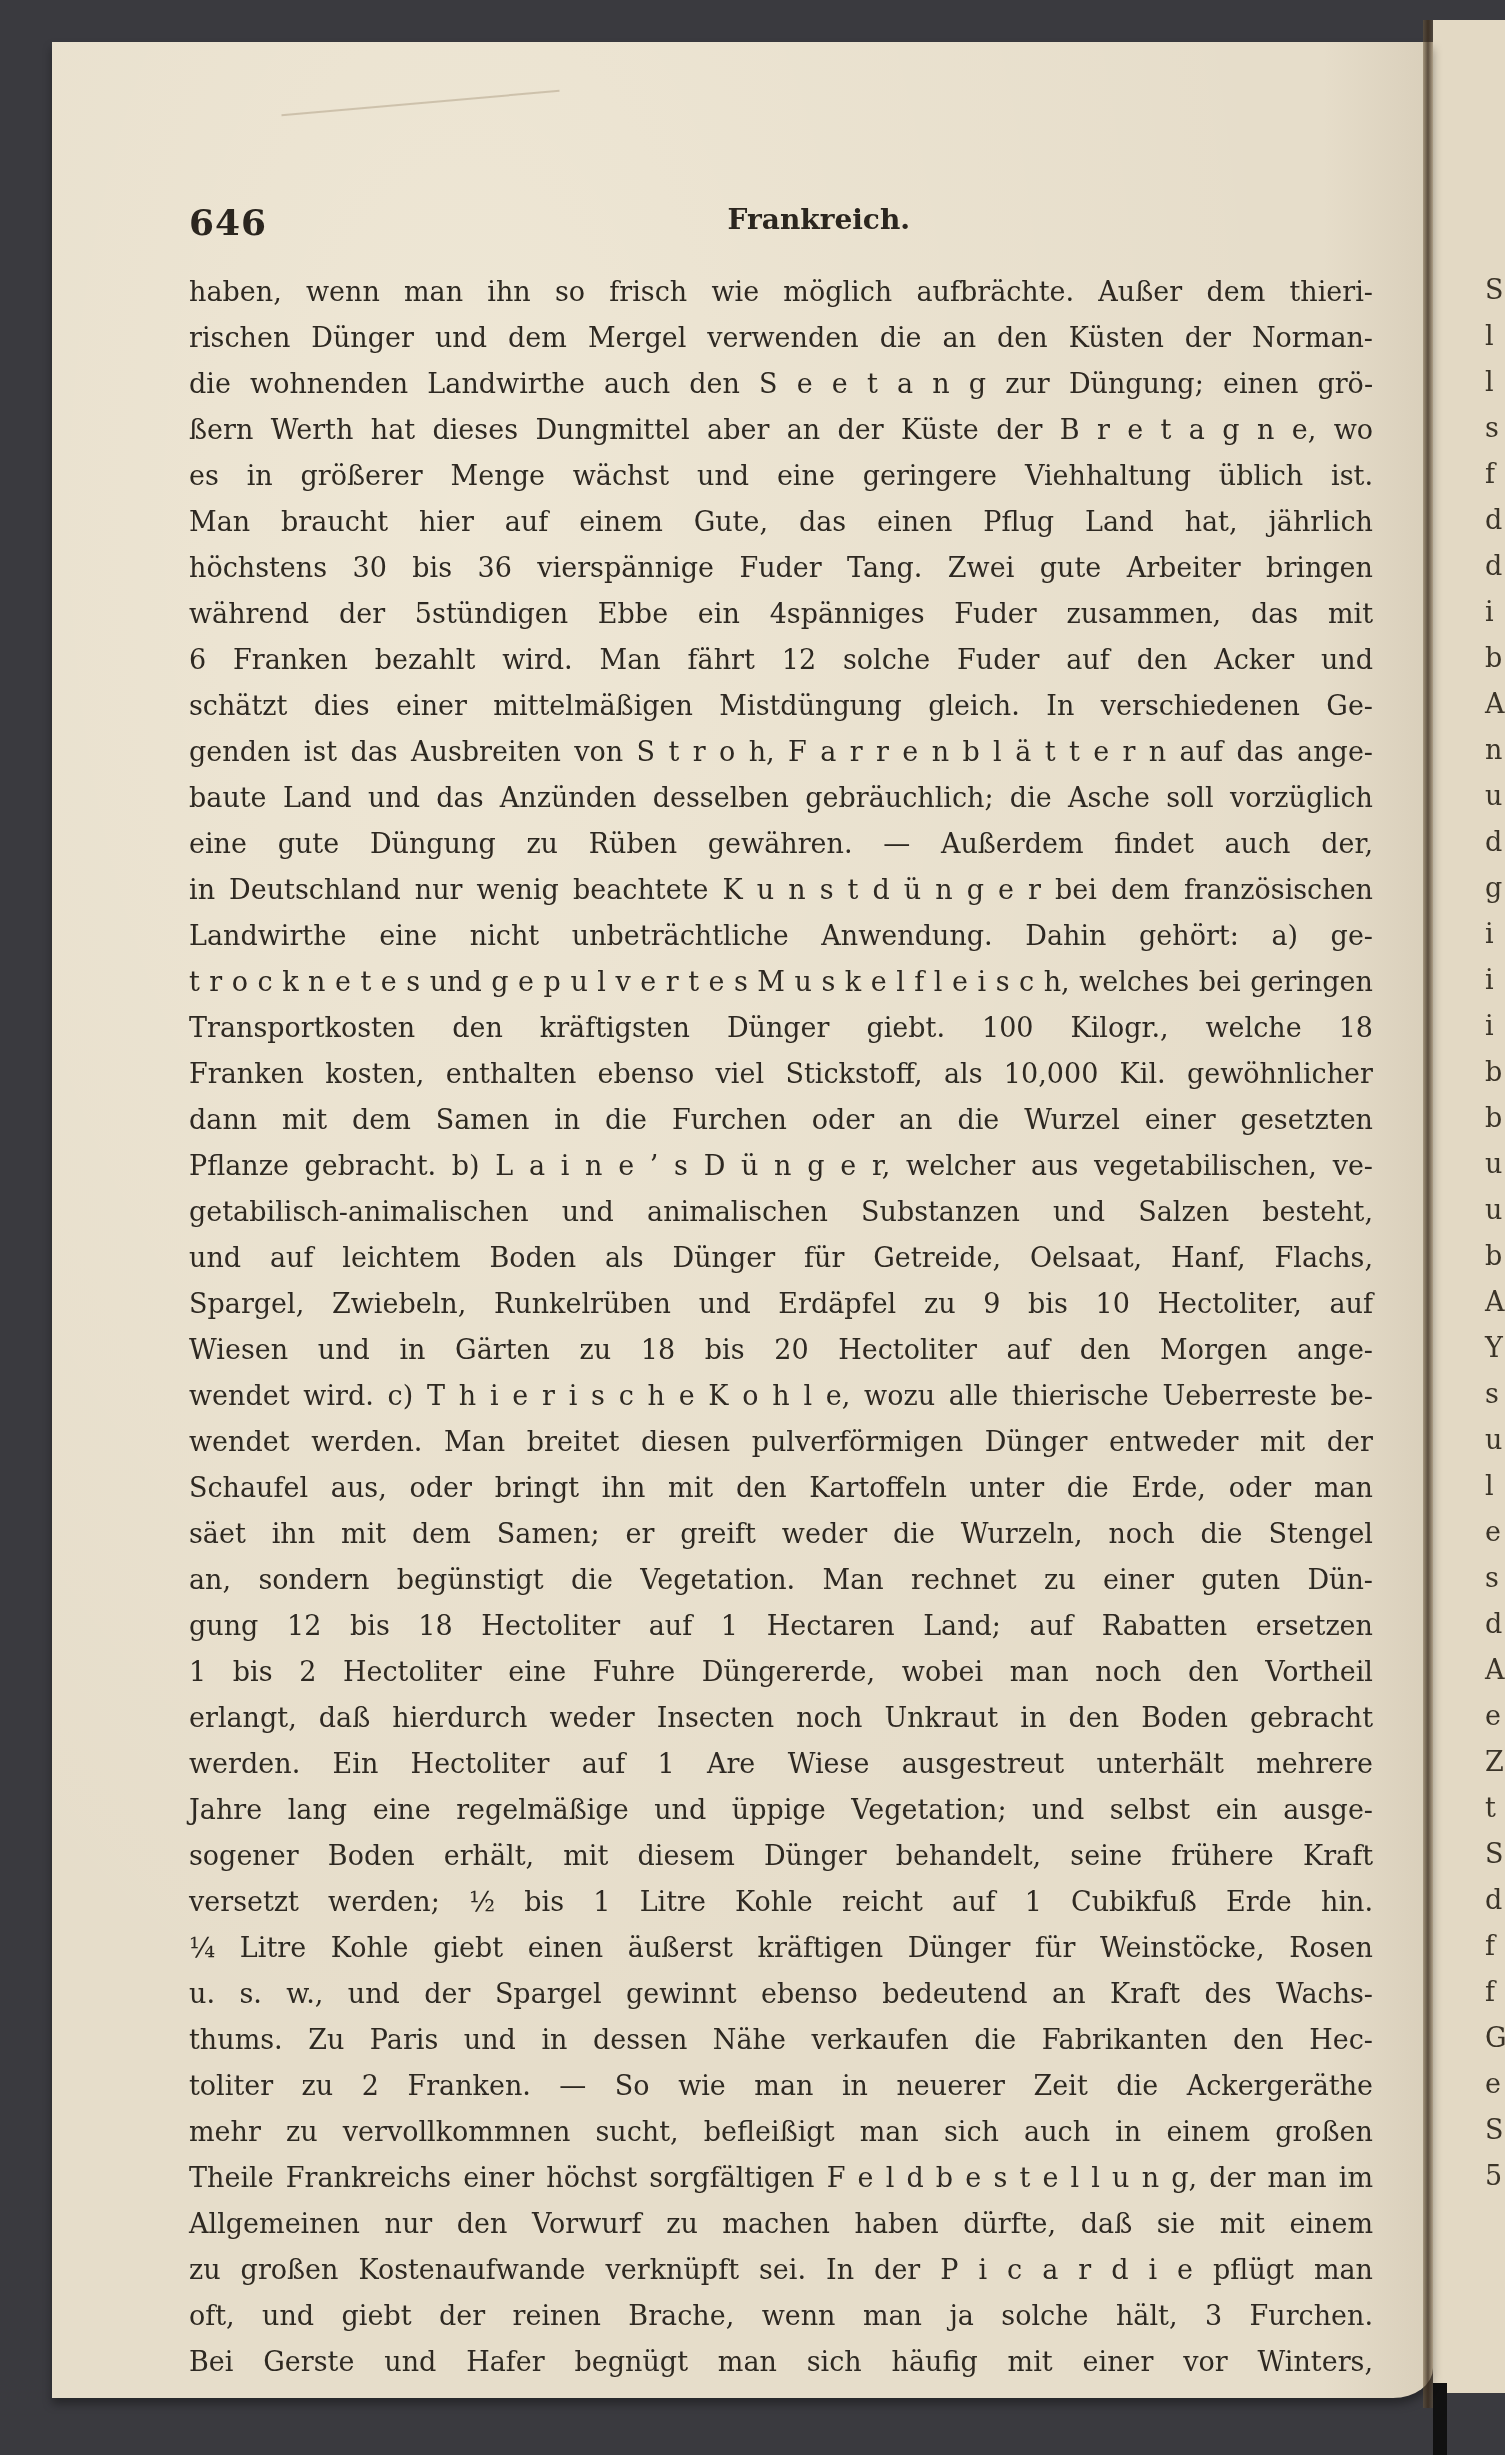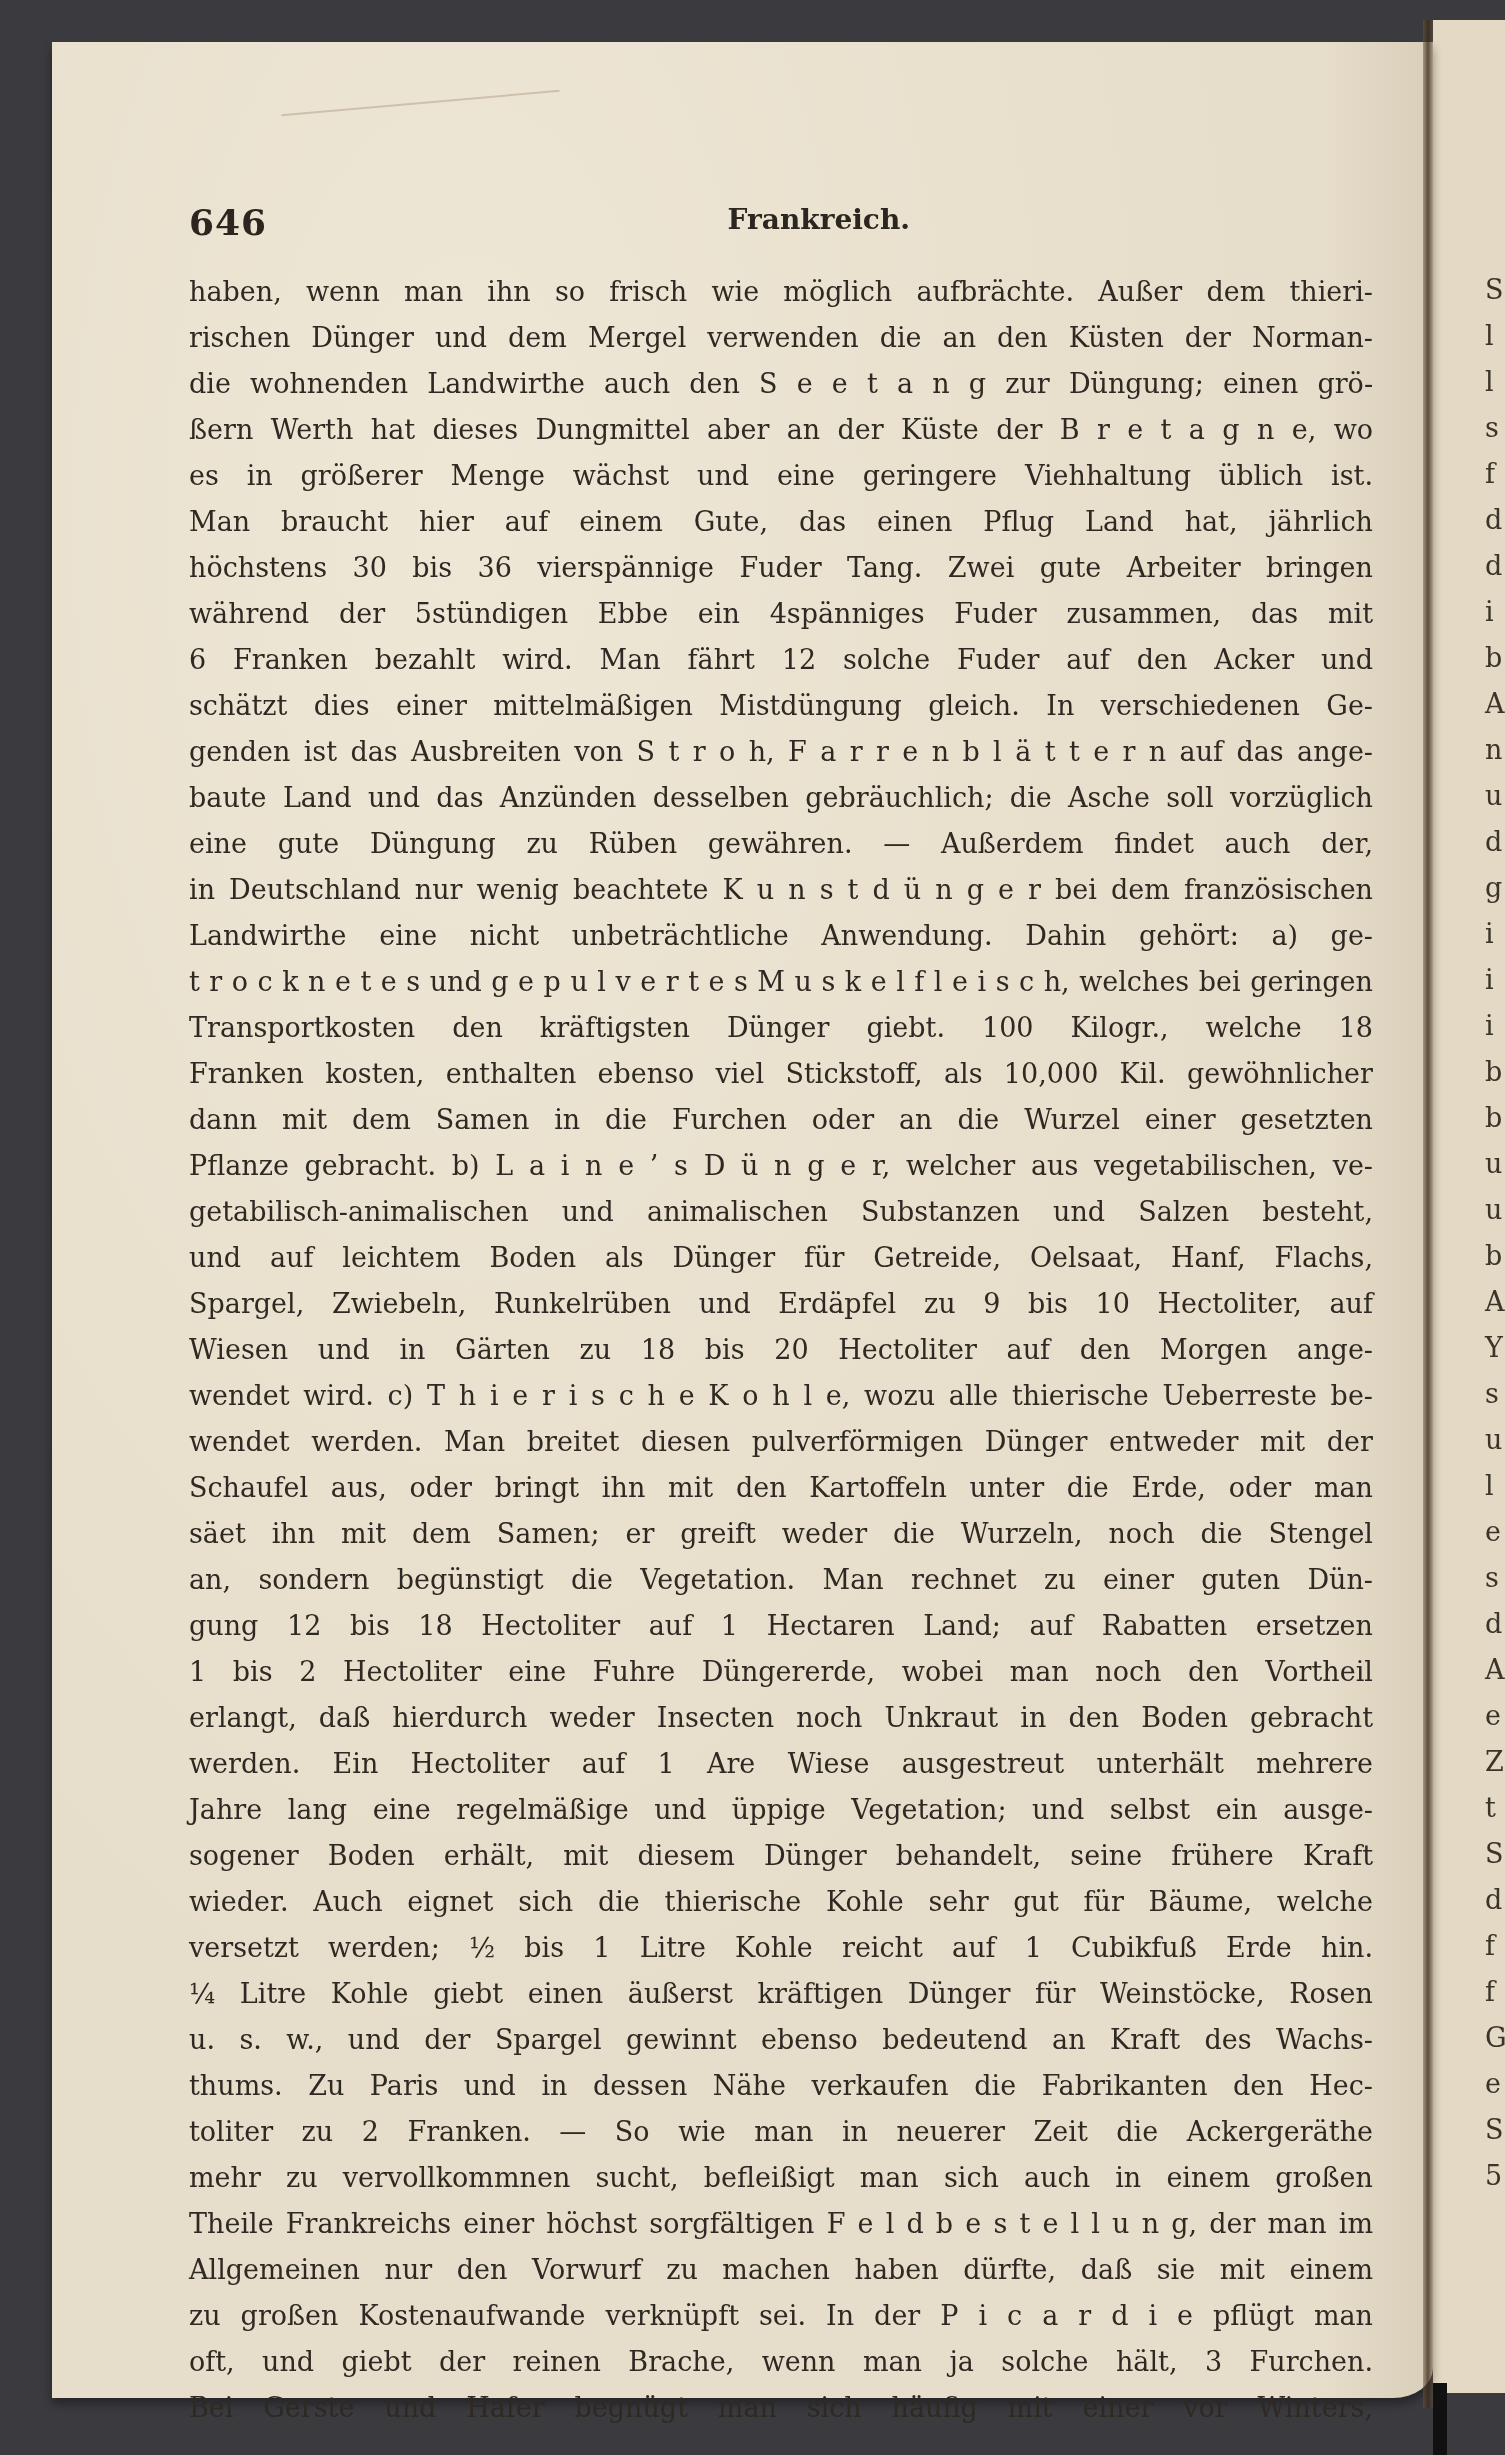--- a/index.html
+++ b/index.html
@@ -154,21 +154,20 @@
     <span class="line">wendet werden.  Man breitet diesen pulverförmigen Dünger entweder mit der</span>
     <span class="line">Schaufel aus, oder bringt ihn mit den Kartoffeln unter die Erde, oder man</span>
     <span class="line">säet ihn mit dem Samen; er greift weder die Wurzeln, noch die Stengel</span>
     <span class="line">an, sondern begünstigt die Vegetation.  Man rechnet zu einer guten Dün-</span>
     <span class="line">gung 12 bis 18 Hectoliter auf 1 Hectaren Land; auf Rabatten ersetzen</span>
     <span class="line">1 bis 2 Hectoliter eine Fuhre Düngererde, wobei man noch den Vortheil</span>
     <span class="line">erlangt, daß hierdurch weder Insecten noch Unkraut in den Boden gebracht</span>
     <span class="line">werden.  Ein Hectoliter auf 1 Are Wiese ausgestreut unterhält mehrere</span>
     <span class="line">Jahre lang eine regelmäßige und üppige Vegetation; und selbst ein ausge-</span>
     <span class="line">sogener Boden erhält, mit diesem Dünger behandelt, seine frühere Kraft</span>
-    <span class="line">wieder.  Auch eignet sich die thierische Kohle sehr gut für Bäume, welche</span>
     <span class="line">versetzt werden; ½ bis 1 Litre Kohle reicht auf 1 Cubikfuß Erde hin.</span>
     <span class="line">¼ Litre Kohle giebt einen äußerst kräftigen Dünger für Weinstöcke, Rosen</span>
     <span class="line">u. s. w., und der Spargel gewinnt ebenso bedeutend an Kraft des Wachs-</span>
     <span class="line">thums.  Zu Paris und in dessen Nähe verkaufen die Fabrikanten den Hec-</span>
     <span class="line">toliter zu 2 Franken.  —  So wie man in neuerer Zeit die Ackergeräthe</span>
     <span class="line">mehr zu vervollkommnen sucht, befleißigt man sich auch in einem großen</span>
     <span class="line">Theile Frankreichs einer höchst sorgfältigen F e l d b e s t e l l u n g, der man im</span>
     <span class="line">Allgemeinen nur den Vorwurf zu machen haben dürfte, daß sie mit einem</span>
     <span class="line">zu großen Kostenaufwande verknüpft sei.  In der P i c a r d i e pflügt man</span>
     <span class="line">oft, und giebt der reinen Brache, wenn man ja solche hält, 3 Furchen.</span>

